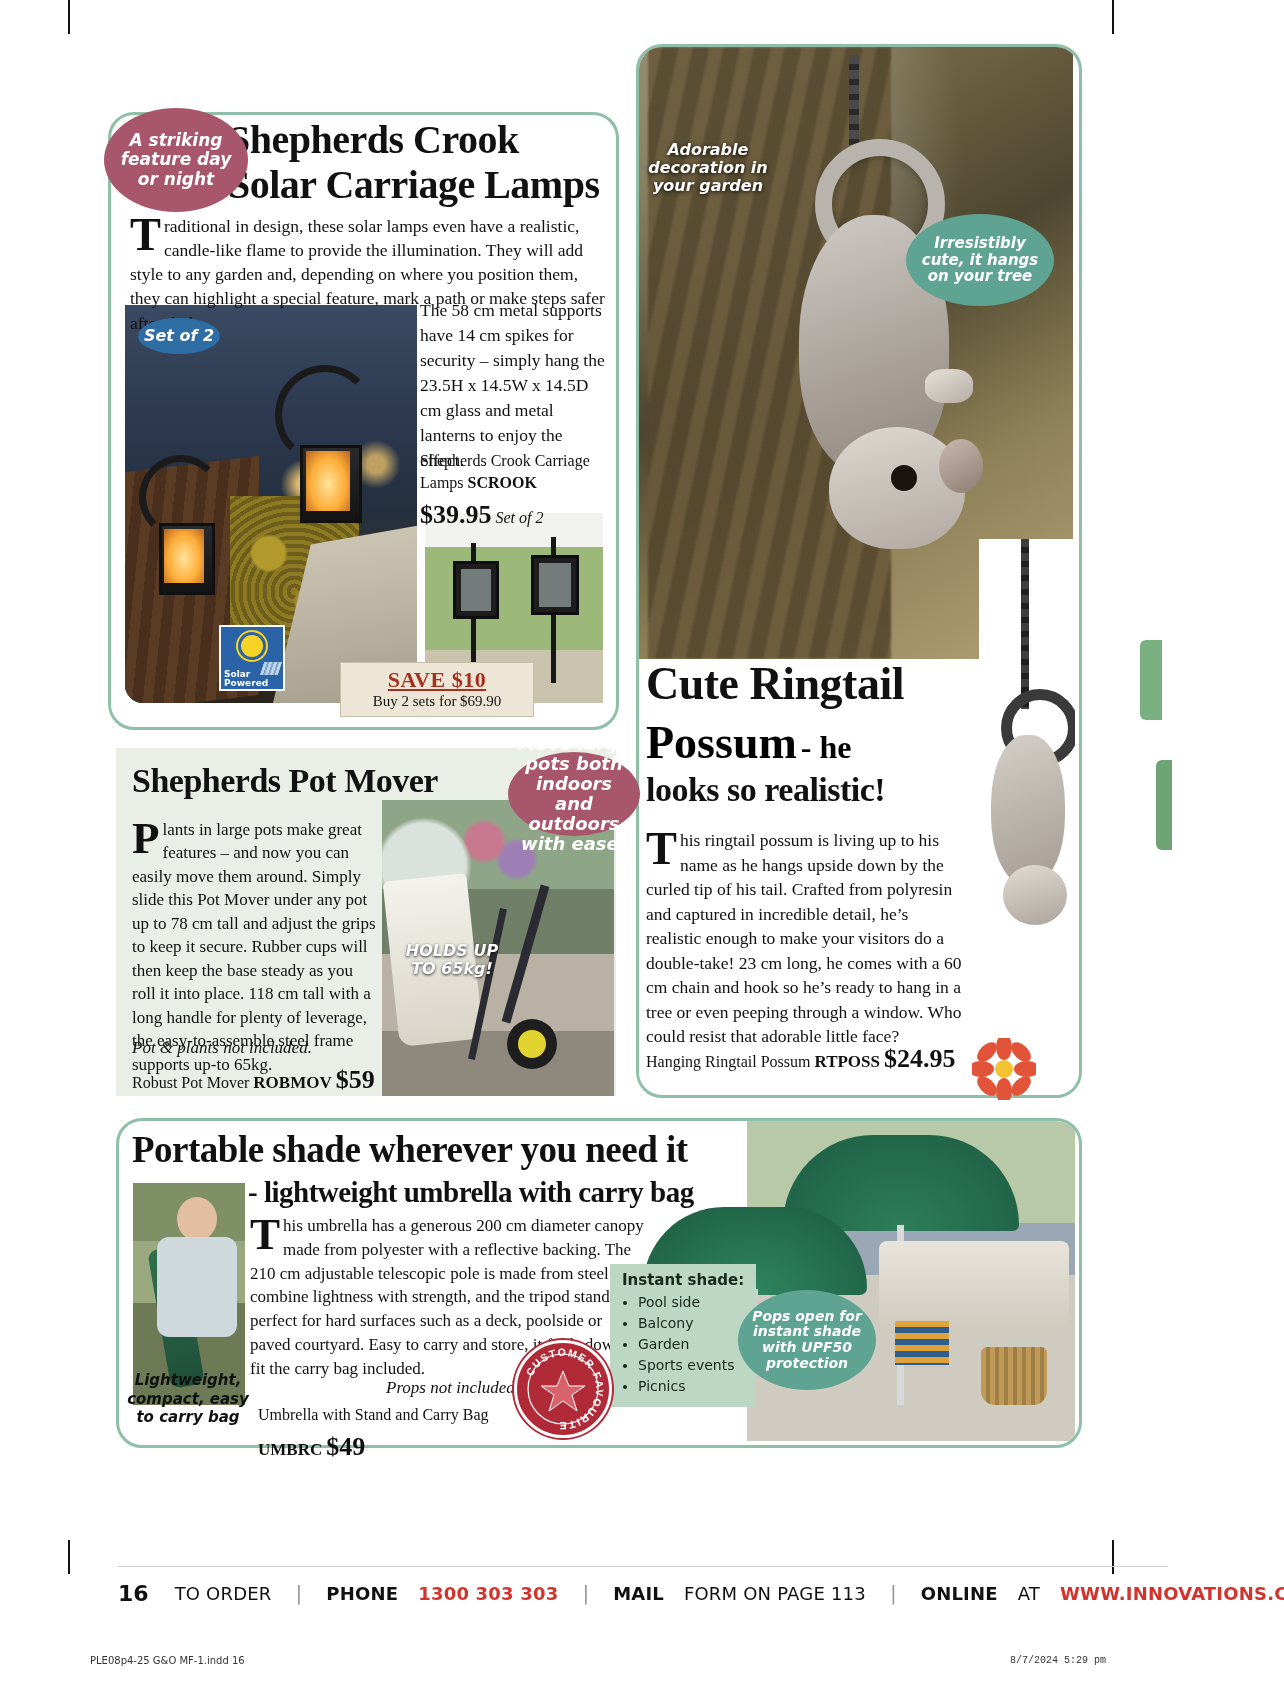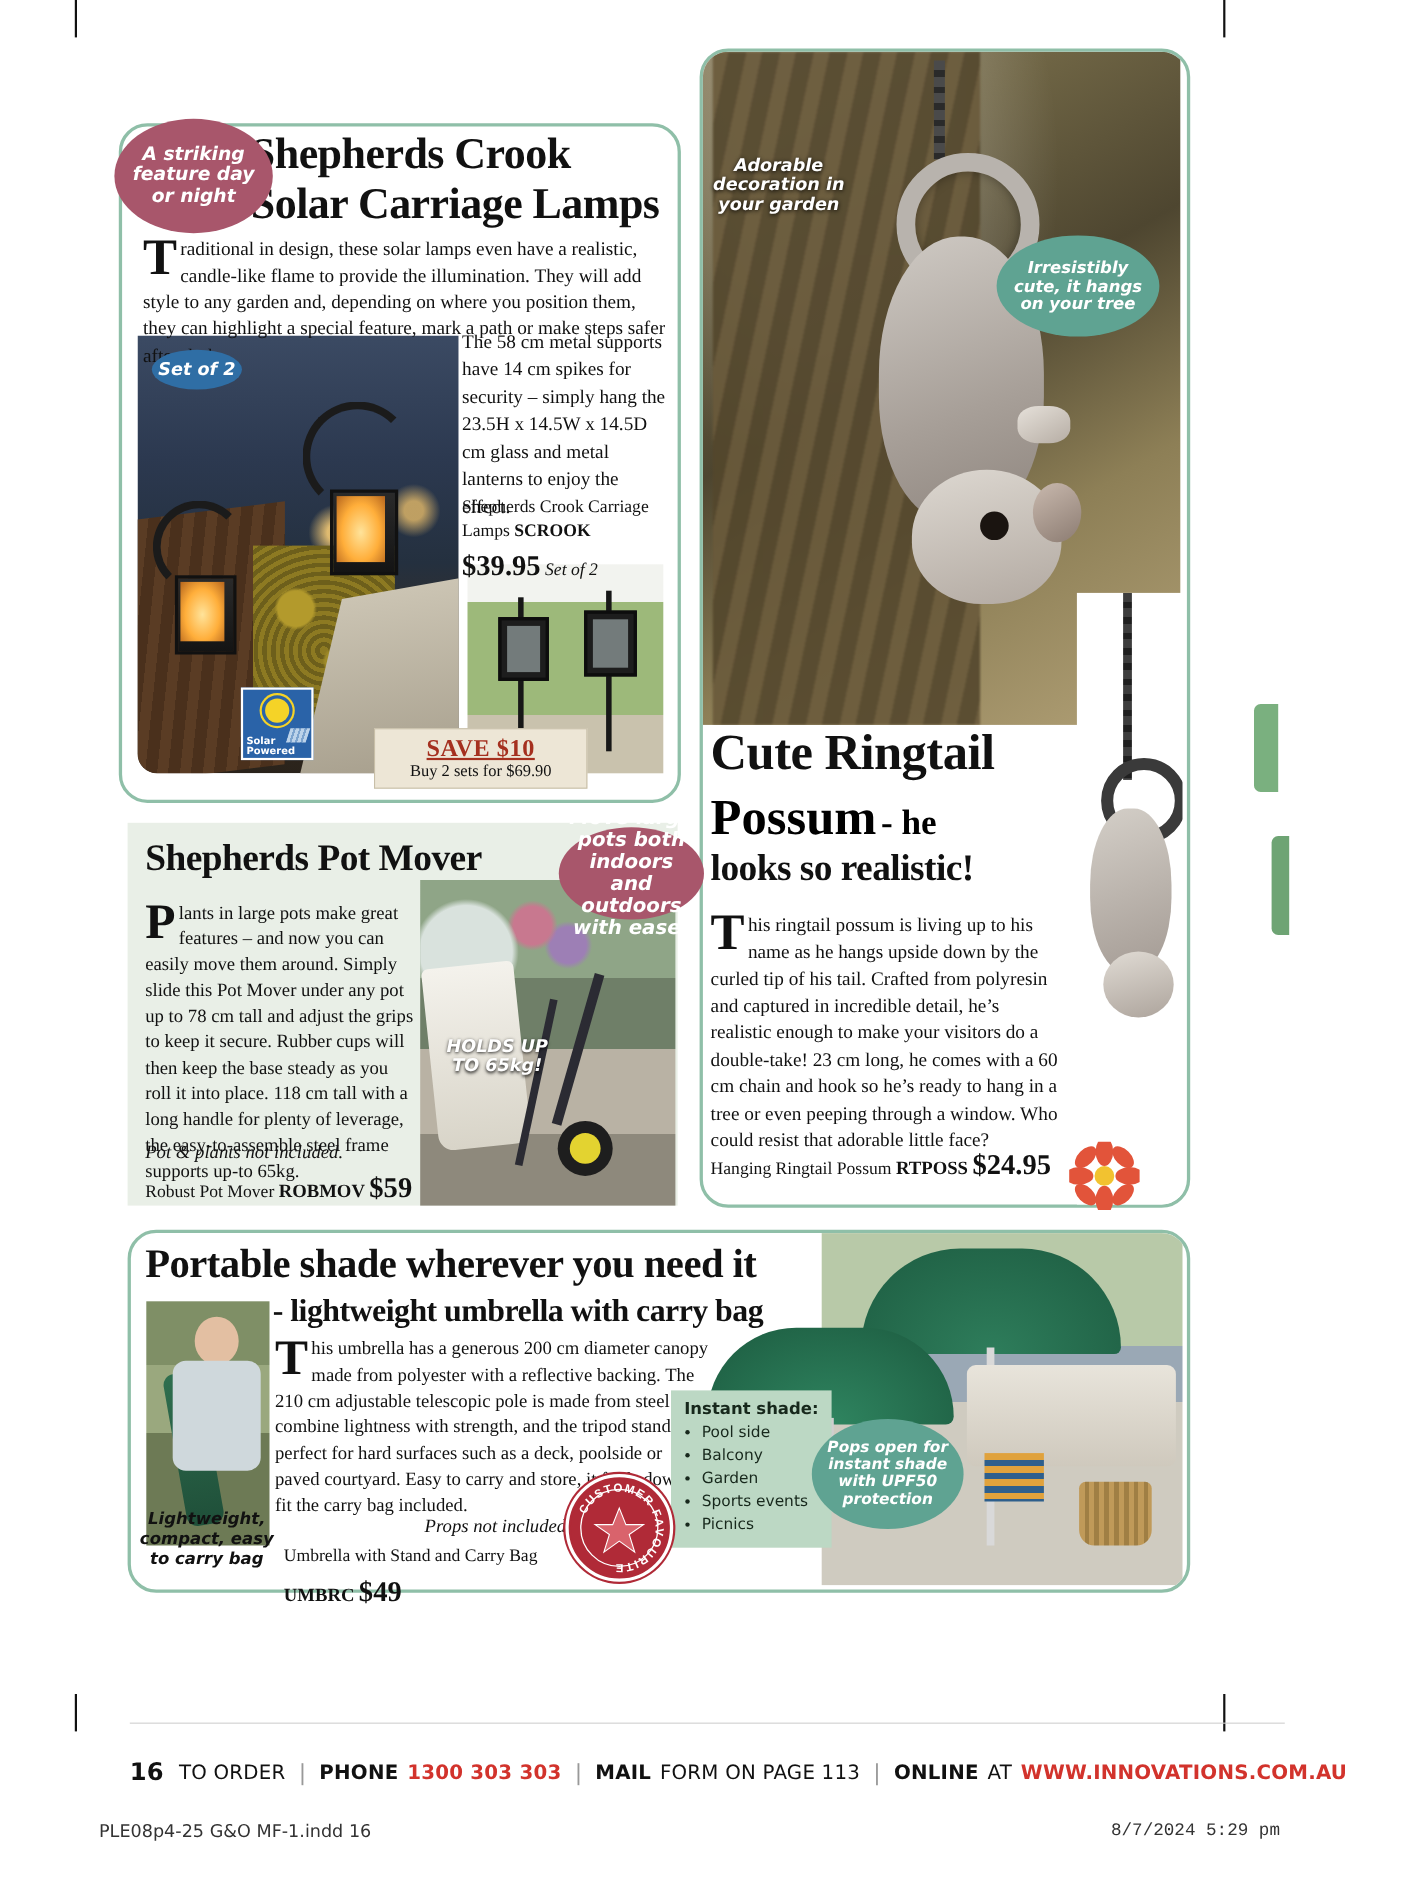--- a/index.html
+++ b/index.html
@@ -181,31 +181,31 @@
   .stamp{
     position:absolute;width:92px;height:92px;border-radius:50%;
     background:#b02a37;border:3px solid #fff;box-shadow:0 0 0 2px #b02a37;
     z-index:45;
   }
 
   
   .footer{
     position:absolute;left:118px;top:1578px;width:1050px;height:30px;
     font-family:"DejaVu Sans", sans-serif;
-    display:flex;align-items:center;gap:0;white-space:nowrap;margin-top:18px;
+    display:flex;align-items:center;gap:12px;white-space:nowrap;
   }
   .footer .pg{font-weight:bold;font-size:22px;color:#111;margin-right:14px;}
   .footer .seg{font-size:18px;color:#111;letter-spacing:.2px;}
   .footer .b{font-weight:bold;}
   .footer .red{color:#d2332c;font-weight:bold;}
   .footer .sep{color:#999;margin:0 12px;font-size:20px;}
 
   .meta{
     position:absolute;top:1655px;font-family:"DejaVu Sans", sans-serif;
-    font-size:16px;color:#333;
+    font-size:10px;color:#333;
   }
 </style>
 </head>
 <body>
 
 <div class="page">
 
   <div class="cropmark" style="left:68px;top:0;width:2px;height:34px;"></div>
   <div class="cropmark" style="left:1112px;top:0;width:2px;height:34px;"></div>
   <div class="cropmark" style="left:68px;top:1540px;width:2px;height:34px;"></div>

